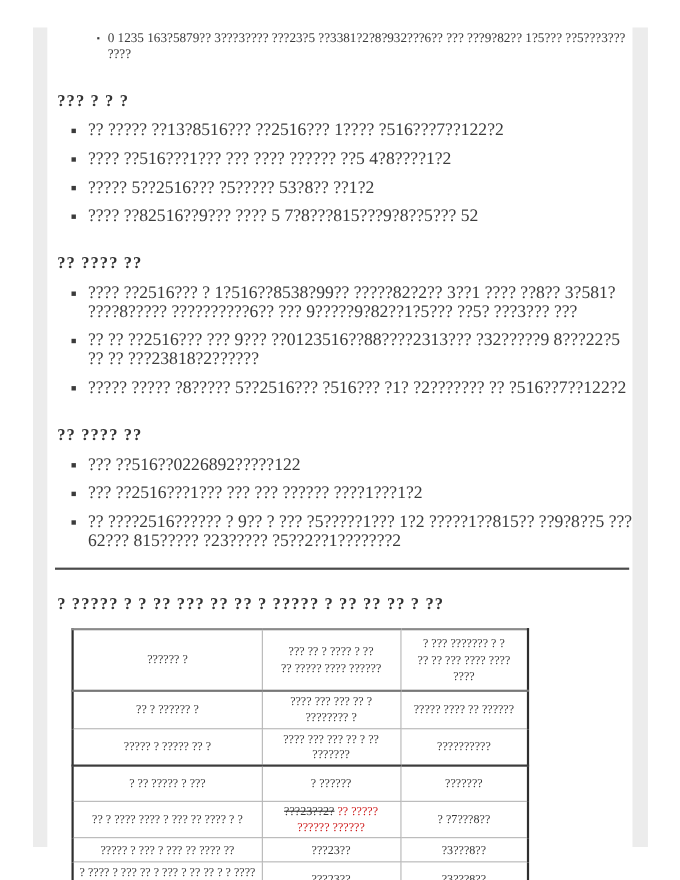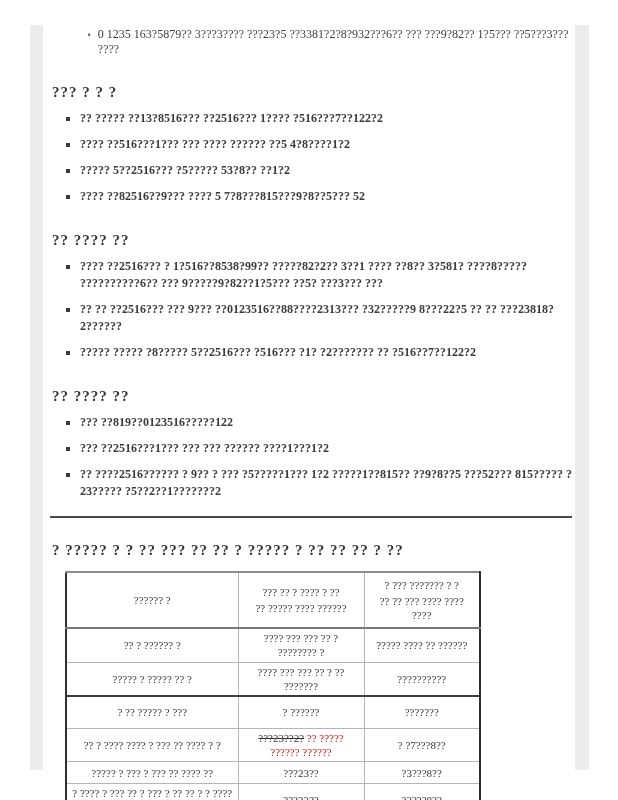--- a/index.html
+++ b/index.html
@@ -25,21 +25,21 @@
   .intro-li {
     margin-left:45px; font-size:12px; line-height:15px;
     display:flex; align-items:flex-start;
   }
   .sq { font-size:8px; line-height:15px; margin-right:7px; color:#3b3b3b; }
 
   h2.sec-heading {
     font-size:15px; font-weight:bold; color:#333;
     margin:27px 0 6px 9px; letter-spacing:1px;
   }
-  ul.sec-list { list-style:square; padding-left:37px; font-size:12px;font-weight:bold; }
+  ul.sec-list { list-style:square; padding-left:37px; font-size:16px; }
   ul.sec-list li { margin-top:9px; line-height:17px; }
 
   hr.rule {
     border:none; border-top:2px solid #4a4a4a;
     margin:16px 0 0 7px; width:522px;
   }
 
   .table-caption {
     font-size:15px; font-weight:bold; color:#333;
     margin:24px 0 12px 9px; letter-spacing:1px;
@@ -92,23 +92,23 @@
 
     <h2 class="sec-heading">?? ???? ??</h2>
     <ul class="sec-list">
       <li>???? ??2516??? ? 1?516??8538?99?? ?????82?2?? 3??1 ???? ??8?? 3?581? ????8????? ??????????6?? ??? 9?????9?82??1?5??? ??5? ???3??? ???</li>
       <li>?? ?? ??2516??? ??? 9??? ??0123516??88????2313??? ?32?????9 8???22?5 ?? ?? ???23818?2??????</li>
       <li>????? ????? ?8????? 5??2516??? ?516??? ?1? ?2??????? ?? ?516??7??122?2</li>
     </ul>
 
     <h2 class="sec-heading">?? ???? ??</h2>
     <ul class="sec-list">
-      <li>??? ??819??0123516?????122</li>
+      <li>??? ??516??0226892?????122</li>
       <li>??? ??2516???1??? ??? ??? ?????? ????1???1?2</li>
-      <li>?? ????2516?????? ? 9?? ? ??? ?5?????1??? 1?2 ?????1??815?? ??9?8??5 ???52??? 815????? ?23????? ?5??2??1???????2</li>
+      <li>?? ????2516?????? ? 9?? ? ??? ?5?????1??? 1?2 ?????1??815?? ??9?8??5 ???62??? 815????? ?23????? ?5??2??1???????2</li>
     </ul>
 
     <hr class="rule">
 
     <div class="table-caption">? ????? ? ? ?? ???   ?? ?? ? ????? ? ?? ?? ?? ? ??</div>
 
     <table class="data">
       <colgroup>
           <col class="c0">
           <col class="c1">

